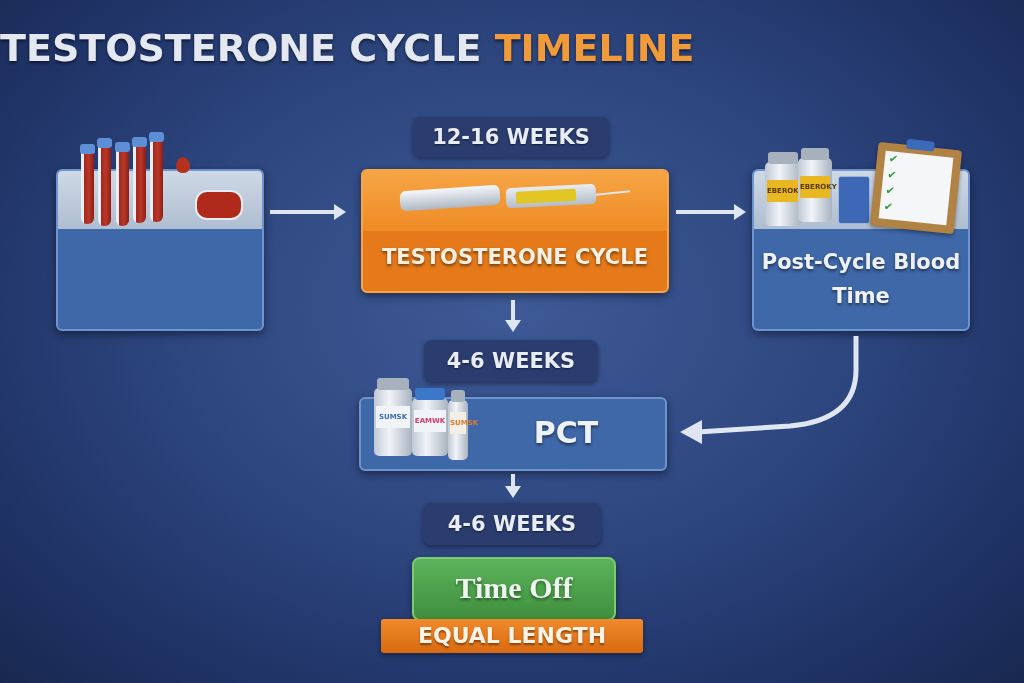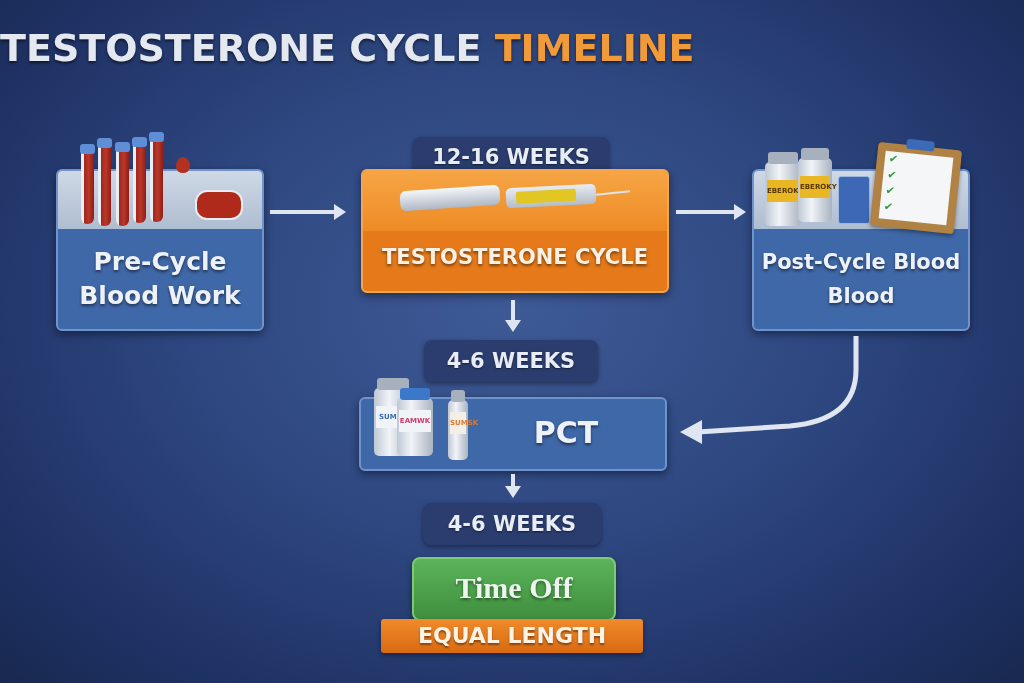--- a/index.html
+++ b/index.html
@@ -48,38 +48,34 @@
 </head>
 <body>
 
 <div class="title">
   <span>TESTOSTERONE CYCLE</span>
   <span class="accent">TIMELINE</span>
 </div>
 
 <div class="box blue" style="left:56px;top:169px;width:204px;height:158px;">
   <div class="top" style="height:58px;"></div>
-  <div class="label" style="top:74px;font-size:25px;line-height:34px;">
-    <div>Pre-Cycle</div>
-    <div>Blood Work</div>
-  </div>
 </div>
 <div>
   <div class="tube" style="left:81px;top:152px;height:72px;"></div>
   <div class="tube" style="left:98px;top:146px;height:80px;"></div>
   <div class="tube" style="left:116px;top:150px;height:76px;"></div>
   <div class="tube" style="left:133px;top:145px;height:78px;"></div>
   <div class="tube" style="left:150px;top:140px;height:82px;"></div>
 </div>
 <div style="position:absolute;left:176px;top:157px;width:14px;height:16px;background:#b3321f;border-radius:50% 50% 50% 50%/60% 60% 40% 40%;"></div>
 <div style="position:absolute;left:195px;top:190px;width:44px;height:26px;background:#b02a1c;border-radius:12px;border:2px solid #e6ecf2;"></div>
 
 <div class="arrow-h" style="left:270px;top:210px;width:66px;"></div>
 
-<div class="pill" style="left:413px;top:117px;width:196px;height:40px;line-height:40px;font-size:21px;margin-top:20px;">
+<div class="pill" style="left:413px;top:117px;width:196px;height:40px;line-height:40px;font-size:21px;">
   <span>12-16 WEEKS</span>
 </div>
 
 <div class="box orange" style="left:361px;top:169px;width:304px;height:120px;">
   <div class="top" style="height:60px;"></div>
   <div class="label" style="top:74px;font-size:21px;color:#fbf0e2;">TESTOSTERONE CYCLE</div>
 </div>
 <div style="position:absolute;left:400px;top:186px;width:200px;height:26px;">
   <div style="position:absolute;left:0;top:2px;width:100px;height:20px;border-radius:6px;background:linear-gradient(#f5f7fa,#aeb7c3);transform:rotate(-4deg);"></div>
   <div style="position:absolute;left:106px;top:0;width:90px;height:20px;border-radius:5px;background:linear-gradient(#e9edf2,#b3bcc7);transform:rotate(-3deg);">
@@ -87,21 +83,21 @@
   </div>
   <div style="position:absolute;left:196px;top:6px;width:34px;height:2px;background:#dfe4ea;transform:rotate(-6deg);"></div>
 </div>
 
 <div class="arrow-h" style="left:676px;top:210px;width:60px;"></div>
 
 <div class="box blue" style="left:752px;top:169px;width:214px;height:158px;">
   <div class="top" style="height:58px;"></div>
   <div class="label" style="top:74px;font-size:21px;line-height:34px;">
     <div>Post-Cycle Blood</div>
-    <div>Blood</div>
+    <div>Time</div>
   </div>
 </div>
 <div>
   <div class="vial" style="left:765px;top:162px;width:36px;height:64px;">
       <div class="cap"></div>
       <div class="lbl" style="background:#e9b624;color:#5a3a00;">EBEROKY</div>
     </div>
   <div class="vial" style="left:798px;top:158px;width:34px;height:64px;">
       <div class="cap"></div>
       <div class="lbl" style="background:#e9b624;color:#5a3a00;">EBEROKY</div>
@@ -120,21 +116,21 @@
 </div>
 
 <div class="box blue" style="left:359px;top:397px;width:304px;height:70px;">
   <div class="label" style="top:16px;left:120px;right:auto;width:170px;font-size:30px;">PCT</div>
 </div>
 <div>
   <div class="vial" style="left:374px;top:388px;width:38px;height:68px;">
       <div class="cap"></div>
       <div class="lbl" style="background:#f0f3f7;color:#3b6bb8;">SUMSK</div>
     </div>
-  <div class="vial" style="left:397px;top:398px;width:36px;height:58px;">
+  <div class="vial" style="left:412px;top:398px;width:36px;height:58px;">
       <div class="cap" style="background:#3c78c9;"></div>
       <div class="lbl" style="top:12px;background:#f0f3f7;color:#d23b6a;">EAMWK</div>
     </div>
   <div class="vial" style="left:448px;top:400px;width:20px;height:60px;">
       <div class="cap"></div>
       <div class="lbl" style="top:12px;background:#f3efe6;color:#e0782a;">SUMSK</div>
     </div>
 </div>
 
 <svg style="position:absolute;left:670px;top:330px;" width="200" height="120" viewBox="0 0 200 120">

